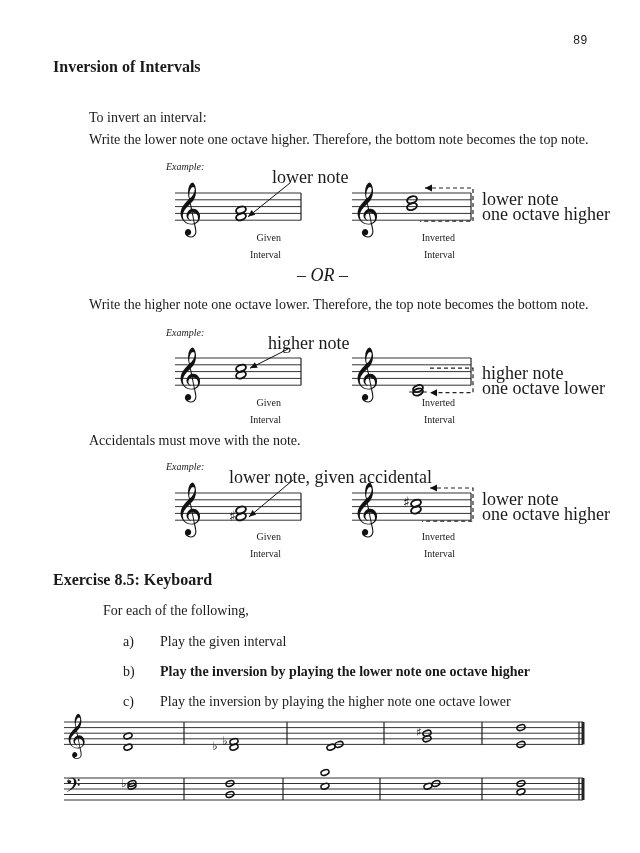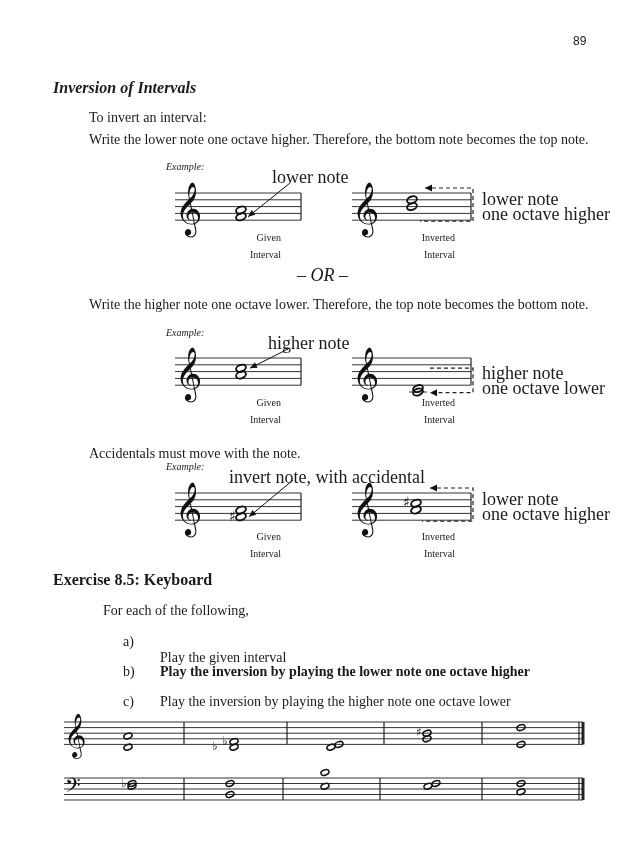--- a/index.html
+++ b/index.html
@@ -1,31 +1,31 @@
 <!DOCTYPE html>
 <html><head>
 <meta charset="utf-8">
 <style>
   html,body{margin:0;padding:0;background:#fff;}
   body{width:640px;height:853px;position:relative;overflow:hidden;color:#1a1a1a;font-family:"Liberation Serif","DejaVu Serif",serif;}
   .abs{position:absolute;white-space:nowrap;}
-  .pnum{font-family:Liberation Sans, sans-serif;font-size:12px;left:573px;top:34px;}
+  .pnum{font-family:Liberation Mono, monospace;font-size:12px;left:573px;top:34px;}
   .h1{font-weight:bold;font-size:16px;}
   .p{font-size:14px;}
   .ex{font-style:italic;font-size:10px;}
   .lbl{font-size:18px;}
   .cap{font-size:10px;text-align:right;width:80px;line-height:17px;white-space:normal;}
   svg{position:absolute;left:0;top:0;}
 </style>
 </head>
 <body>
 
 <div class="abs pnum">89</div>
 
-<div class="abs h1" style="left:53px;top:79px;font-style:italic;">Inversion of Intervals</div>
+<div class="abs h1" style="left:53px;top:58px;">Inversion of Intervals</div>
 <div class="abs p" style="left:89px;top:110px;">To invert an interval:</div>
 <div class="abs p" style="left:89px;top:132px;text-align:right;">Write the lower note one octave higher.  Therefore, the bottom note becomes the top note.</div>
 
 <div class="abs ex" style="left:166px;top:161px;">Example:</div>
 <div class="abs lbl" style="left:272px;top:167px;">lower note</div>
 <div class="abs lbl" style="left:482px;top:192px;line-height:15px;">
   <div>lower note</div>
   <div>one octave higher</div>
 </div>
 <div class="abs cap" style="left:201px;top:229px;">
@@ -48,41 +48,41 @@
 </div>
 <div class="abs cap" style="left:201px;top:394px;">
   <div>Given</div>
   <div>Interval</div>
 </div>
 <div class="abs cap" style="left:375px;top:394px;">
   <div>Inverted</div>
   <div>Interval</div>
 </div>
 
-<div class="abs p" style="left:89px;top:446px;">Accidentals must move with the note.</div>
+<div class="abs p" style="left:89px;top:433px;">Accidentals must move with the note.</div>
 
 <div class="abs ex" style="left:166px;top:461px;">Example:</div>
-<div class="abs lbl" style="left:229px;top:467px;">invert note, with accidental</div>
+<div class="abs lbl" style="left:229px;top:467px;">lower note, given accidental</div>
 <div class="abs lbl" style="left:482px;top:492px;line-height:15px;">
   <div>lower note</div>
   <div>one octave higher</div>
 </div>
 <div class="abs cap" style="left:201px;top:528px;">
   <div>Given</div>
   <div>Interval</div>
 </div>
 <div class="abs cap" style="left:375px;top:528px;">
   <div>Inverted</div>
   <div>Interval</div>
 </div>
 
 <div class="abs h1" style="left:53px;top:571px;text-align:center;">Exercise 8.5:  Keyboard</div>
 <div class="abs p" style="left:103px;top:603px;">For each of the following,</div>
 <div class="abs p" style="left:123px;top:634px;">a)</div>
-<div class="abs p" style="left:160px;top:634px;margin-top:16px;">Play the given interval</div>
+<div class="abs p" style="left:160px;top:634px;">Play the given interval</div>
 <div class="abs p" style="left:123px;top:664px;">b)</div>
 <div class="abs p" style="left:160px;top:664px;font-weight:bold;">Play the inversion by playing the lower note one octave higher</div>
 <div class="abs p" style="left:123px;top:694px;">c)</div>
 <div class="abs p" style="left:160px;top:694px;">Play the inversion by playing the higher note one octave lower</div>
 
 <svg id="music" width="640" height="853">
     <line x1="175" x2="301" y1="193" y2="193" stroke="#333" stroke-width="1"></line>
     <line x1="175" x2="301" y1="199.8" y2="199.8" stroke="#333" stroke-width="1"></line>
     <line x1="175" x2="301" y1="206.6" y2="206.6" stroke="#333" stroke-width="1"></line>
     <line x1="175" x2="301" y1="213.4" y2="213.4" stroke="#333" stroke-width="1"></line>

